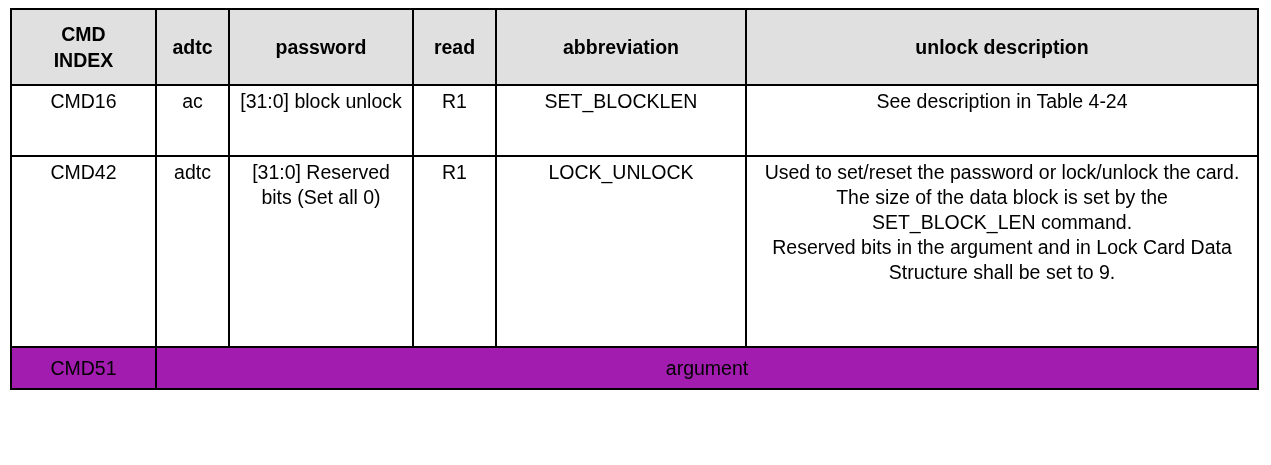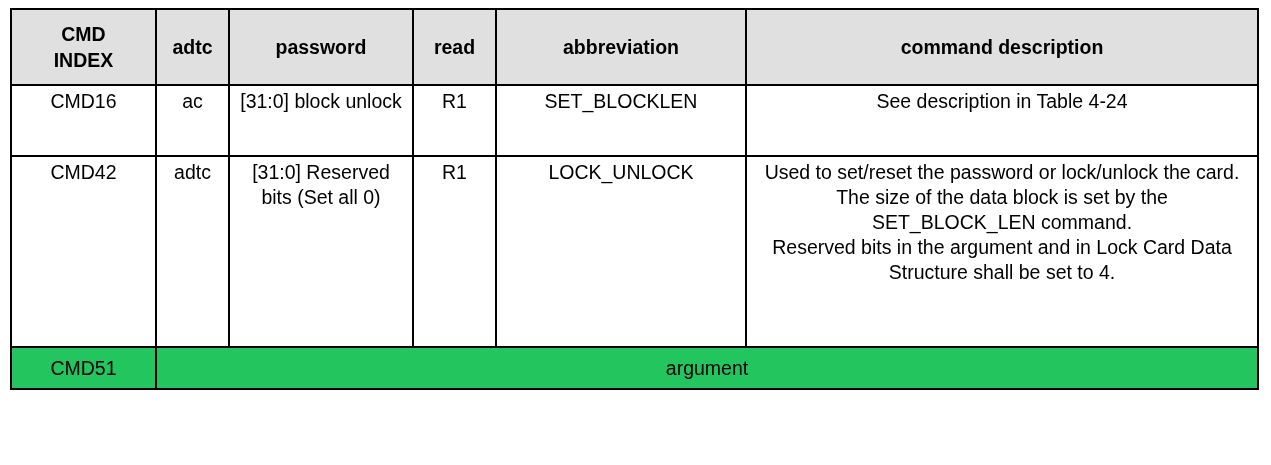--- a/index.html
+++ b/index.html
@@ -59,21 +59,21 @@
   .col-abbrev      { width: 250px; }
   .col-description { width: 512px; }
 
   
   tr.row-cmd16 td { height: 62px; }
   tr.row-cmd40 td { height: 68px; }
   tr.row-cmd42 td { height: 182px; }
 
   
   tr.row-reserved td {
-    background: #22c55e;
+    background: #a21caf;
     height: 36px;
     vertical-align: middle;
     padding-top: 2px;
     padding-bottom: 2px;
   }
 
   .justify { text-align: justify; }
 
   .desc-block { white-space: pre-line; }
 </style>
@@ -94,21 +94,21 @@
     <thead>
       <tr class="header-row">
         <th>
           <span>CMD</span><br>
           <span>INDEX</span>
         </th>
         <th>adtc</th>
         <th>password</th>
         <th>read</th>
         <th>abbreviation</th>
-        <th>command description</th>
+        <th>unlock description</th>
       </tr>
     </thead>
 
     <tbody>
       <tr class="row-cmd16">
         <td>CMD16</td>
         <td>ac</td>
         <td>[31:0] block unlock</td>
         <td>R1</td>
         <td>SET_BLOCKLEN</td>
@@ -116,21 +116,21 @@
       </tr>
 
 
       <tr class="row-cmd42">
         <td>CMD42</td>
         <td>adtc</td>
         <td>[31:0] Reserved bits (Set all 0)</td>
         <td>R1</td>
         <td>LOCK_UNLOCK</td>
         <td class="desc-block">Used to set/reset the password or lock/unlock the card. The size of the data block is set by the SET_BLOCK_LEN command.
-Reserved bits in the argument and in Lock Card Data Structure shall be set to 4.</td>
+Reserved bits in the argument and in Lock Card Data Structure shall be set to 9.</td>
       </tr>
 
       <tr class="row-reserved">
         <td>CMD51</td>
         <td colspan="5">argument</td>
       </tr>
     </tbody>
   </table>
 </div>
 

